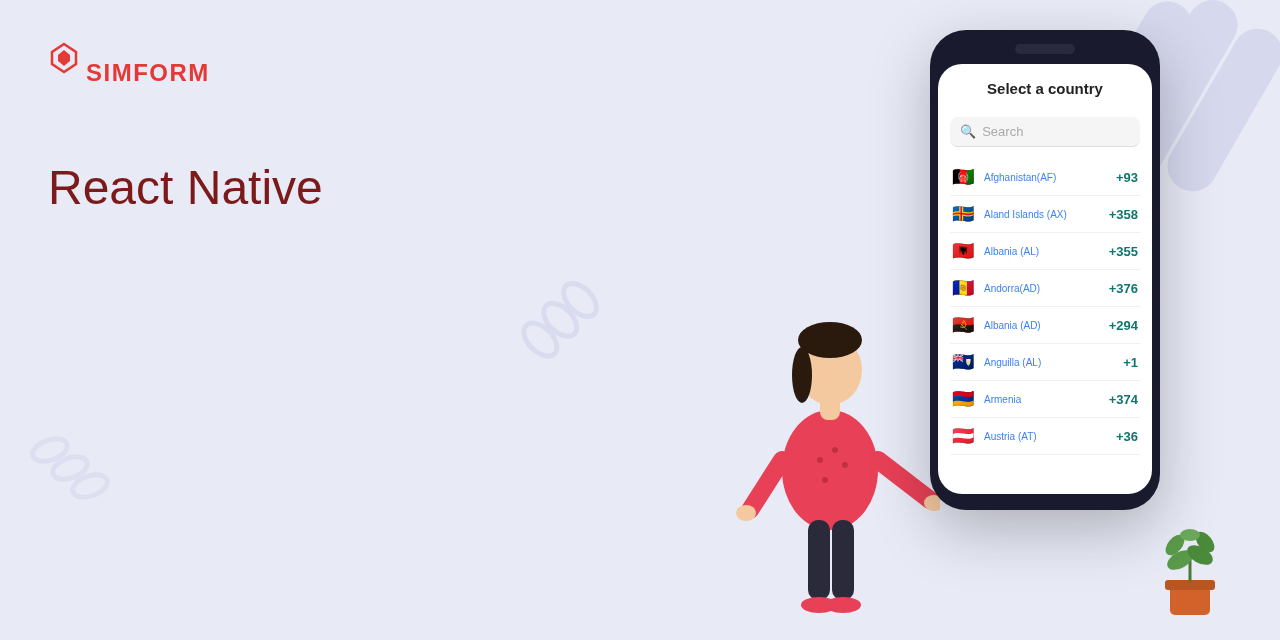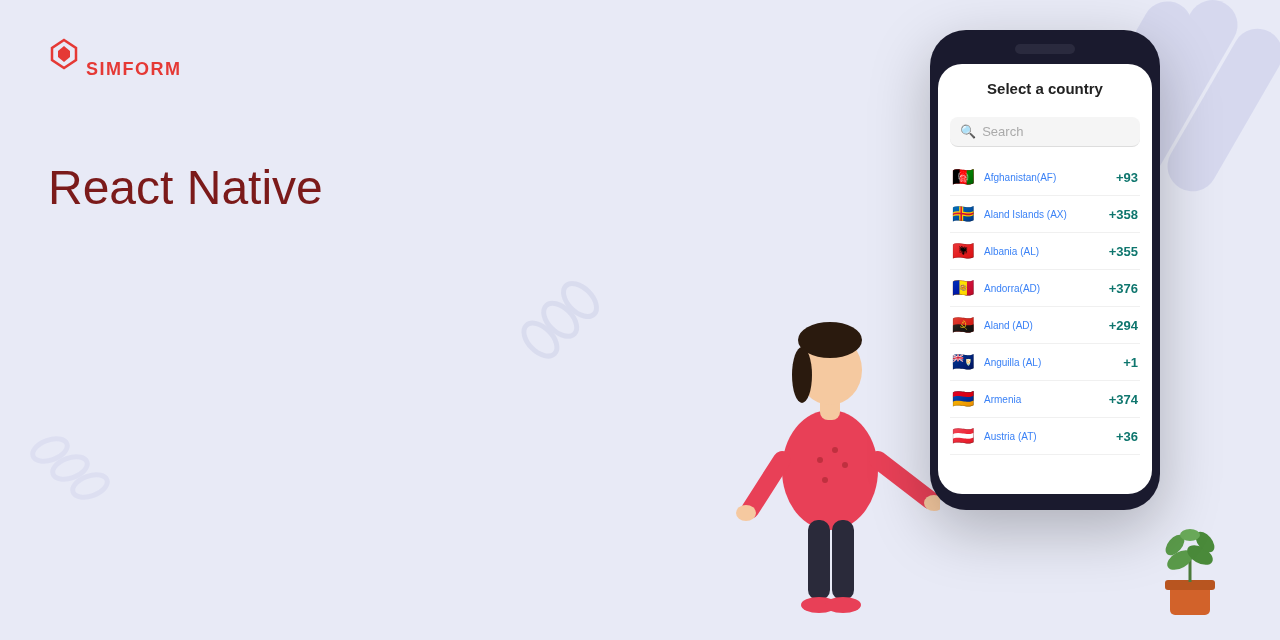--- a/index.html
+++ b/index.html
@@ -32,21 +32,21 @@
       gap: 8px;
       z-index: 10;
     }
 
     .logo-icon {
       width: 32px;
       height: 32px;
     }
 
     .logo-text {
-      font-size: 18px;
+      font-size: 24px;
       font-weight: 700;
       color: #e53935;
       letter-spacing: 1.5px;
       margin-top: 31px;
     }
 
     
     .left-content {
       position: absolute;
       left: 48px;
@@ -310,21 +310,21 @@
             <span class="country-name">Albania (AL)</span>
             <span class="country-code">+355</span>
           </div>
           <div class="country-item">
             <span class="flag-emoji">🇦🇩</span>
             <span class="country-name">Andorra(AD)</span>
             <span class="country-code">+376</span>
           </div>
           <div class="country-item">
             <span class="flag-emoji">🇦🇴</span>
-            <span class="country-name">Aland (AD)</span>
+            <span class="country-name">Albania (AD)</span>
             <span class="country-code">+294</span>
           </div>
           <div class="country-item">
             <span class="flag-emoji">🇦🇮</span>
             <span class="country-name">Anguilla (AL)</span>
             <span class="country-code">+1</span>
           </div>
           <div class="country-item">
             <span class="flag-emoji">🇦🇲</span>
             <span class="country-name">Armenia</span>

